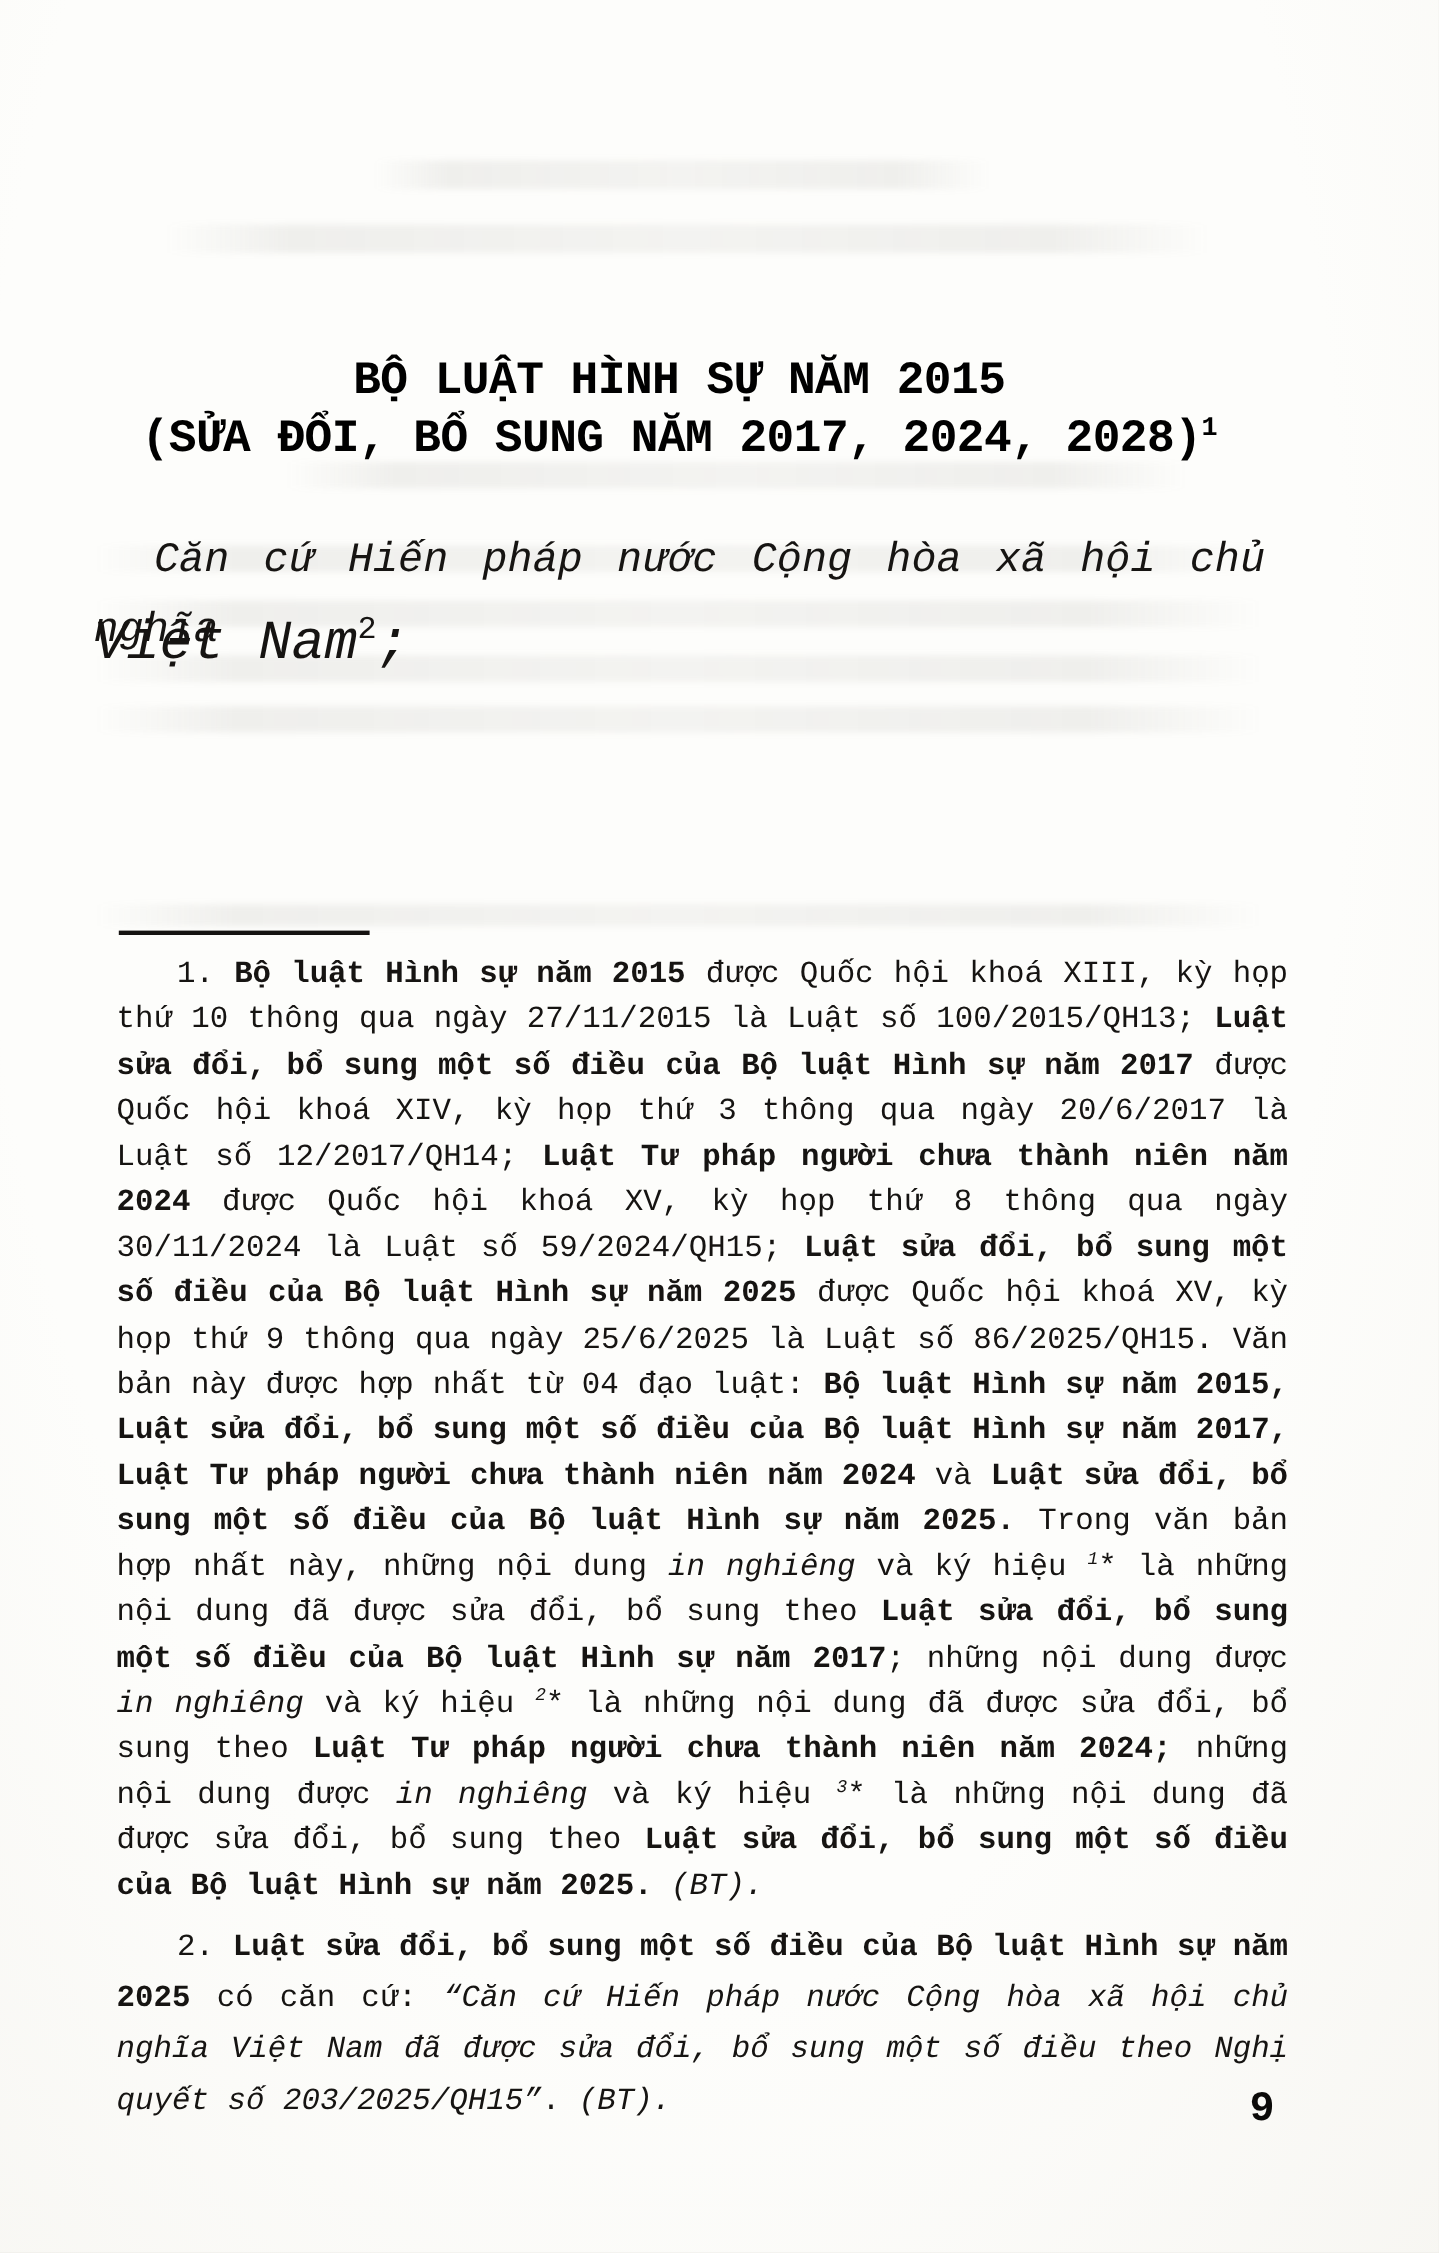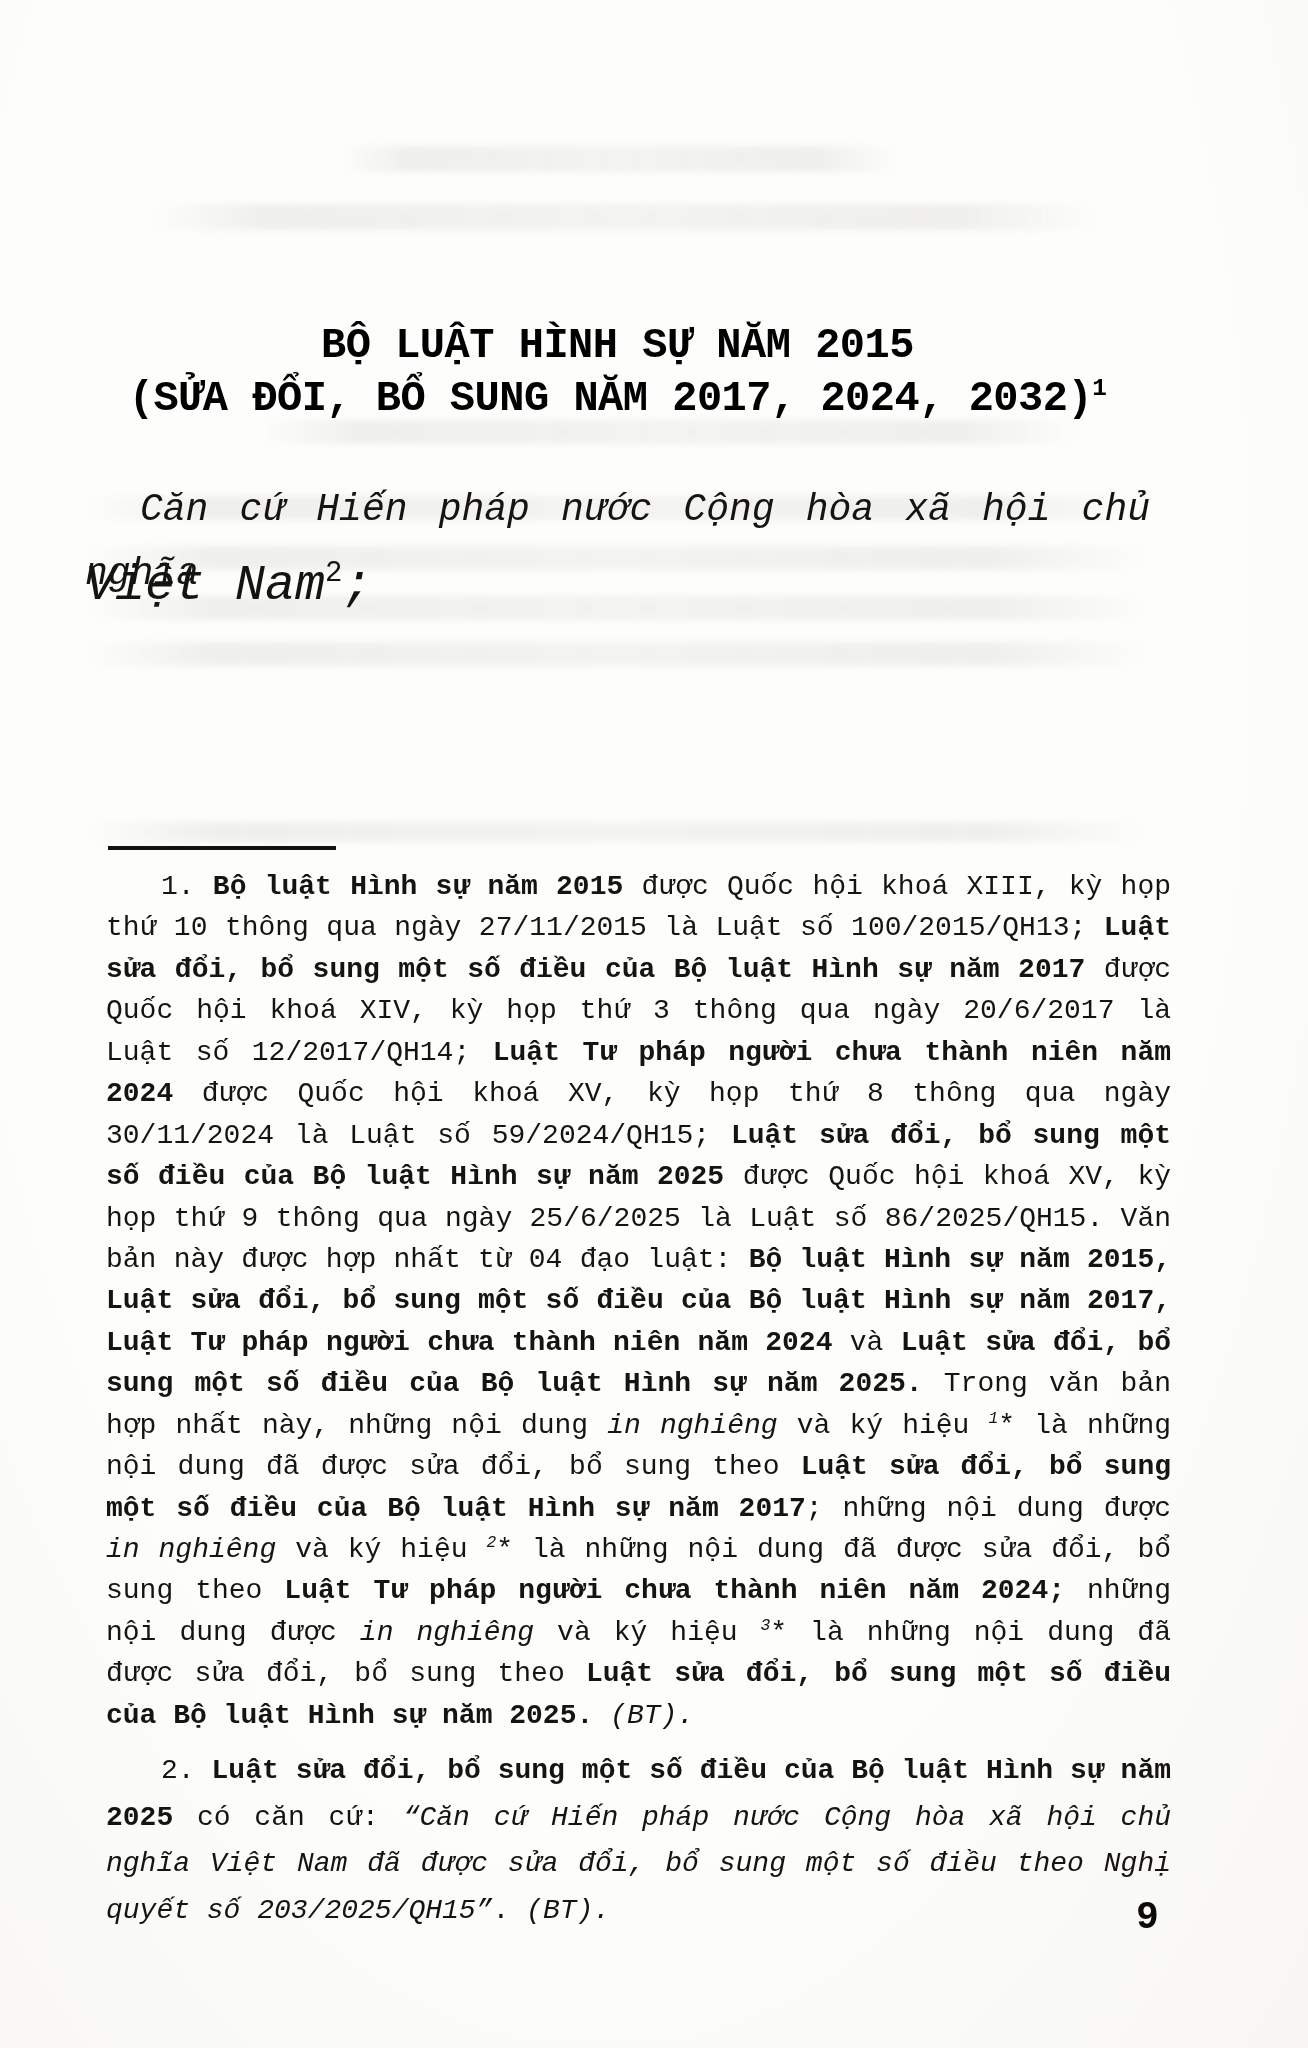--- a/index.html
+++ b/index.html
@@ -79,21 +79,21 @@
   <div class="ghost g2"></div>
   <div class="ghost g3"></div>
   <div class="ghost g4"></div>
   <div class="ghost g5"></div>
   <div class="ghost g6"></div>
   <div class="ghost g7"></div>
   <div class="ghost g8"></div>
 
   <h1 class="title">
     <span class="line"><span>BỘ LUẬT HÌNH SỰ NĂM 2015</span></span>
-    <span class="line"><span>(SỬA ĐỔI, BỔ SUNG NĂM 2017, 2024, 2032)</span><sup>1</sup></span>
+    <span class="line"><span>(SỬA ĐỔI, BỔ SUNG NĂM 2017, 2024, 2028)</span><sup>1</sup></span>
   </h1>
 
   <p class="preamble-line1"><span class="i">Căn cứ Hiến pháp nước Cộng hòa xã hội chủ nghĩa</span></p>
   <p class="preamble-line2"><span class="i">Việt Nam</span><sup>2</sup><span class="i">;</span></p>
 
   <div class="footnotes">
     <div class="fn-rule"></div>
     <p class="footnote fn1"><span>1. </span><span class="b">Bộ luật Hình sự năm 2015</span><span> được Quốc hội khoá XIII, kỳ họp thứ 10 thông qua ngày 27/11/2015 là Luật số 100/2015/QH13; </span><span class="b">Luật sửa đổi, bổ sung một số điều của Bộ luật Hình sự năm 2017</span><span> được Quốc hội khoá XIV, kỳ họp thứ 3 thông qua ngày 20/6/2017 là Luật số 12/2017/QH14; </span><span class="b">Luật Tư pháp người chưa thành niên năm 2024</span><span> được Quốc hội khoá XV, kỳ họp thứ 8 thông qua ngày 30/11/2024 là Luật số 59/2024/QH15; </span><span class="b">Luật sửa đổi, bổ sung một số điều của Bộ luật Hình sự năm 2025</span><span> được Quốc hội khoá XV, kỳ họp thứ 9 thông qua ngày 25/6/2025 là Luật số 86/2025/QH15. Văn bản này được hợp nhất từ 04 đạo luật: </span><span class="b">Bộ luật Hình sự năm 2015, Luật sửa đổi, bổ sung một số điều của Bộ luật Hình sự năm 2017, Luật Tư pháp người chưa thành niên năm 2024</span><span> và </span><span class="b">Luật sửa đổi, bổ sung một số điều của Bộ luật Hình sự năm 2025.</span><span> Trong văn bản hợp nhất này, những nội dung </span><span class="i">in nghiêng</span><span> và ký hiệu </span><sup class="i">1</sup><span>* là những nội dung đã được sửa đổi, bổ sung theo </span><span class="b">Luật sửa đổi, bổ sung một số điều của Bộ luật Hình sự năm 2017</span><span>; những nội dung được </span><span class="i">in nghiêng</span><span> và ký hiệu </span><sup class="i">2</sup><span>* là những nội dung đã được sửa đổi, bổ sung theo </span><span class="b">Luật Tư pháp người chưa thành niên năm 2024;</span><span> những nội dung được </span><span class="i">in nghiêng</span><span> và ký hiệu </span><sup class="i">3</sup><span>* là những nội dung đã được sửa đổi, bổ sung theo </span><span class="b">Luật sửa đổi, bổ sung một số điều của Bộ luật Hình sự năm 2025.</span><span> </span><span class="i">(BT).</span></p>
     <p class="footnote fn2"><span>2. </span><span class="b">Luật sửa đổi, bổ sung một số điều của Bộ luật Hình sự năm 2025</span><span> có căn cứ: </span><span class="i">“Căn cứ Hiến pháp nước Cộng hòa xã hội chủ nghĩa Việt Nam đã được sửa đổi, bổ sung một số điều theo Nghị quyết số 203/2025/QH15”</span><span>. </span><span class="i">(BT).</span></p>
   </div>

